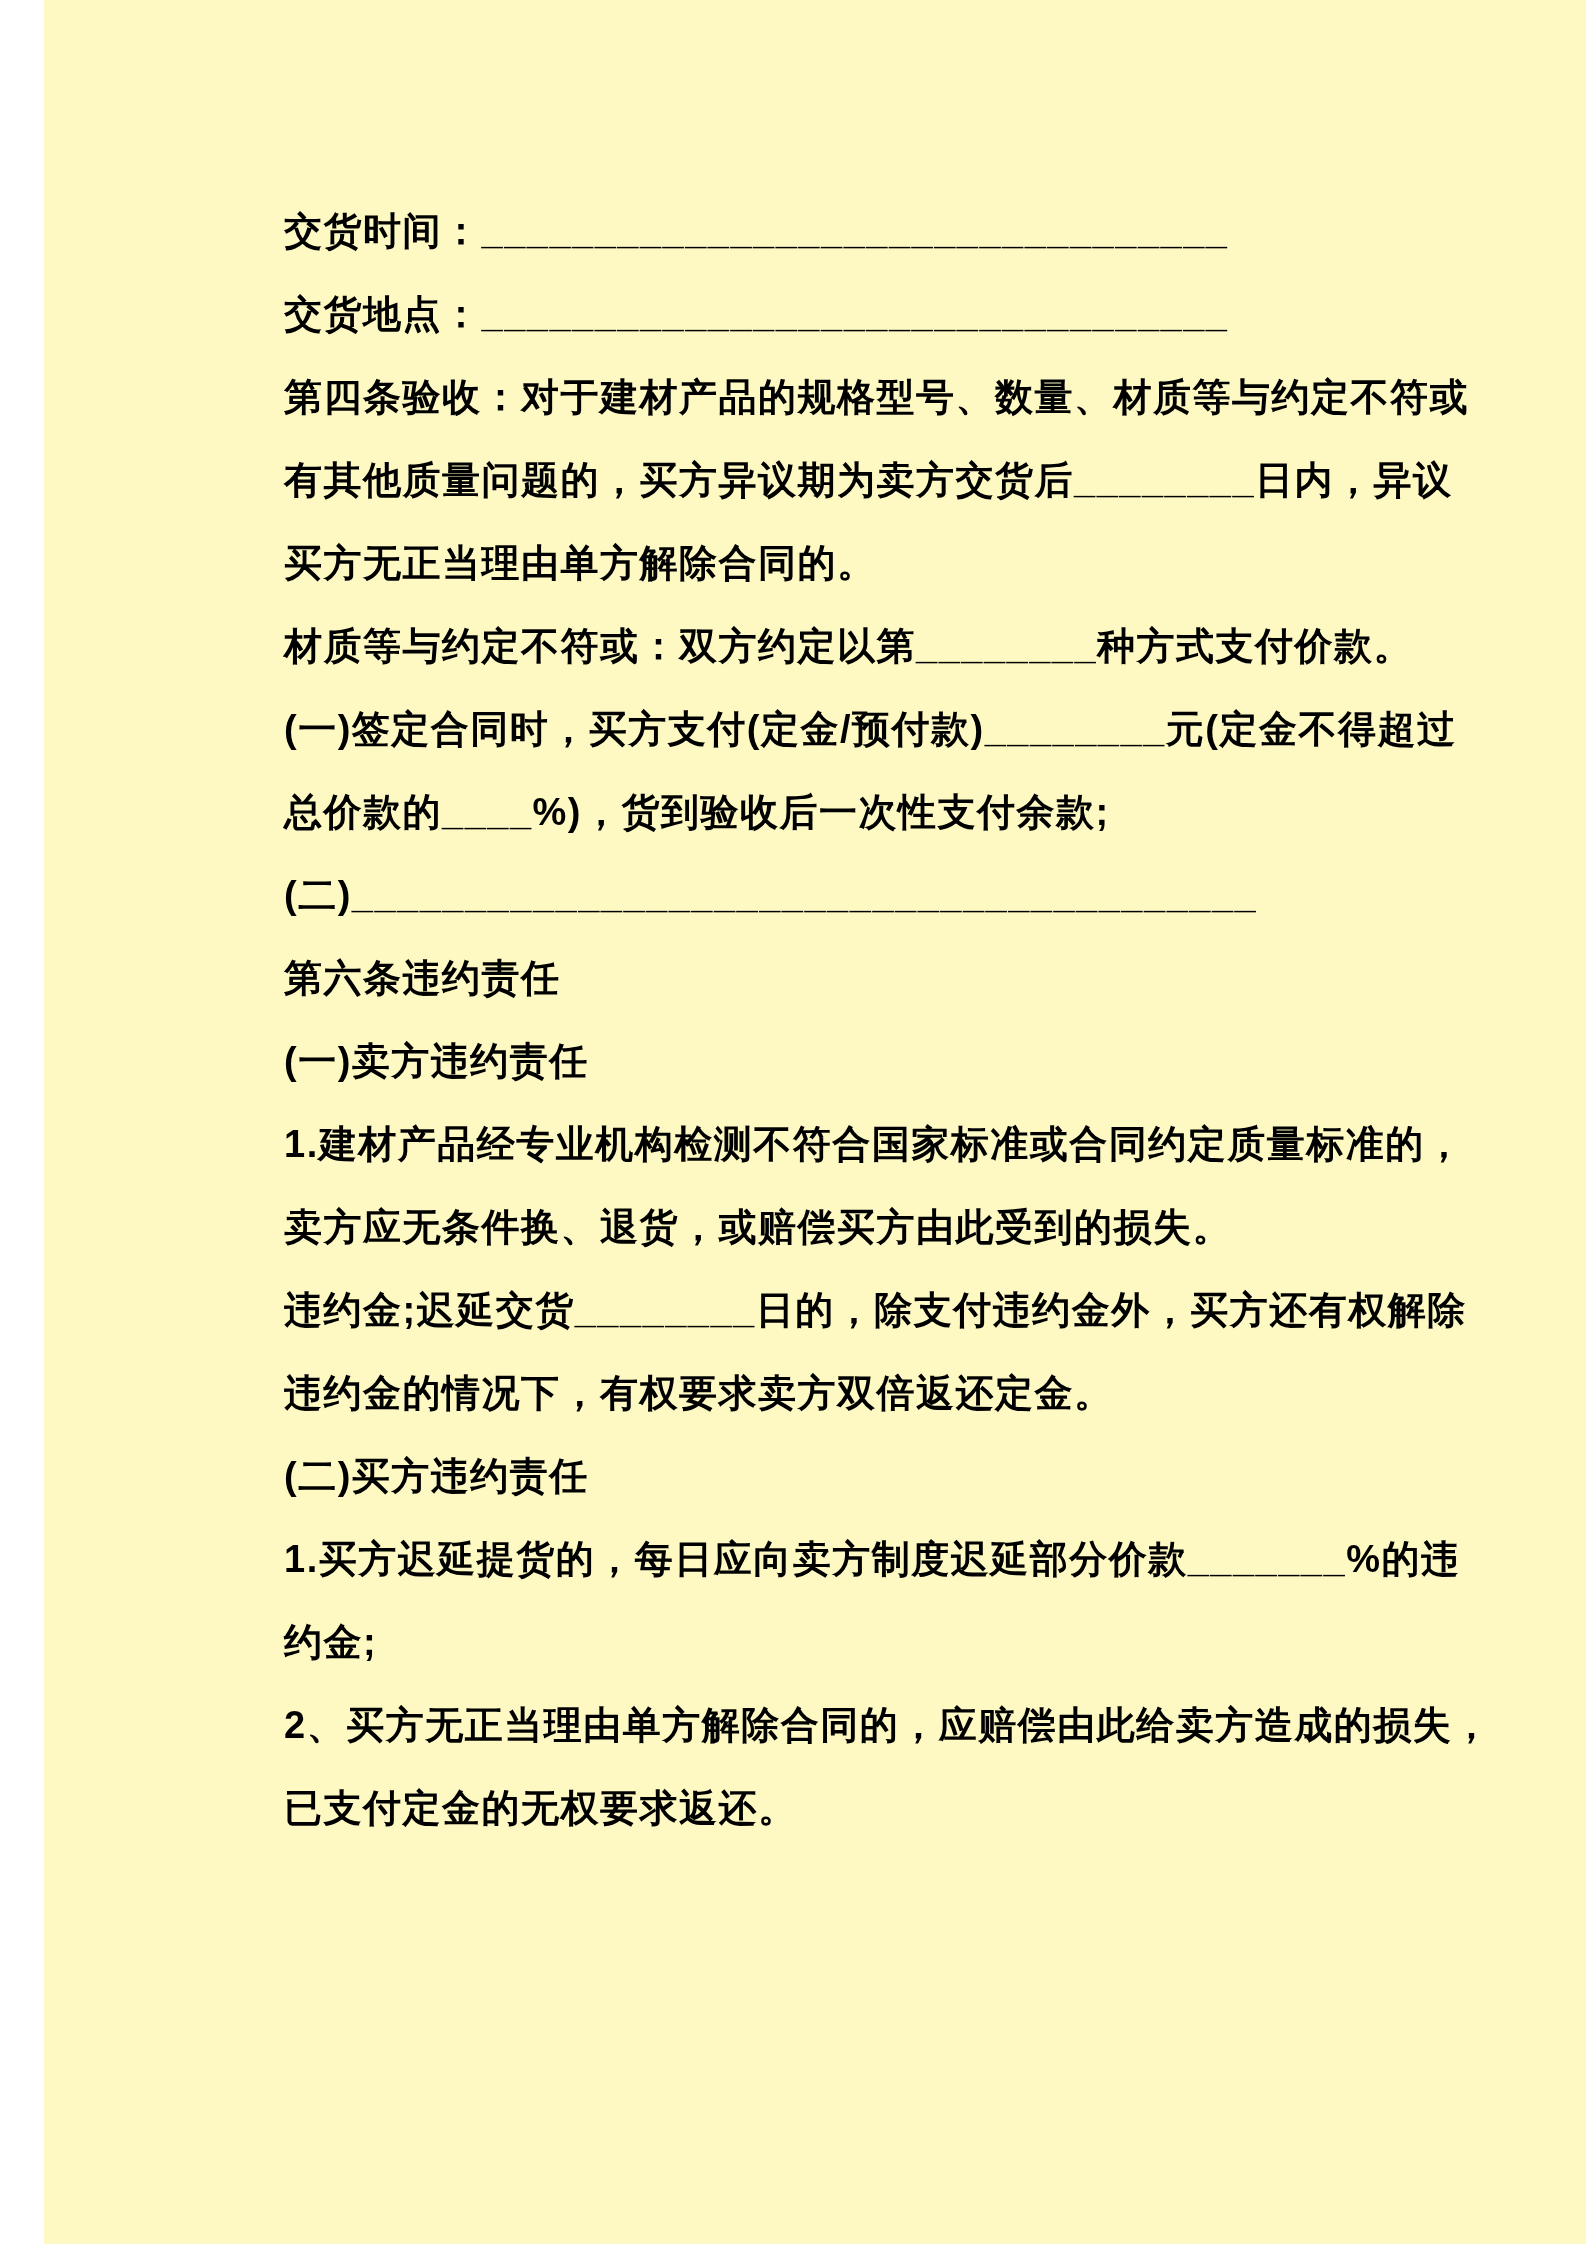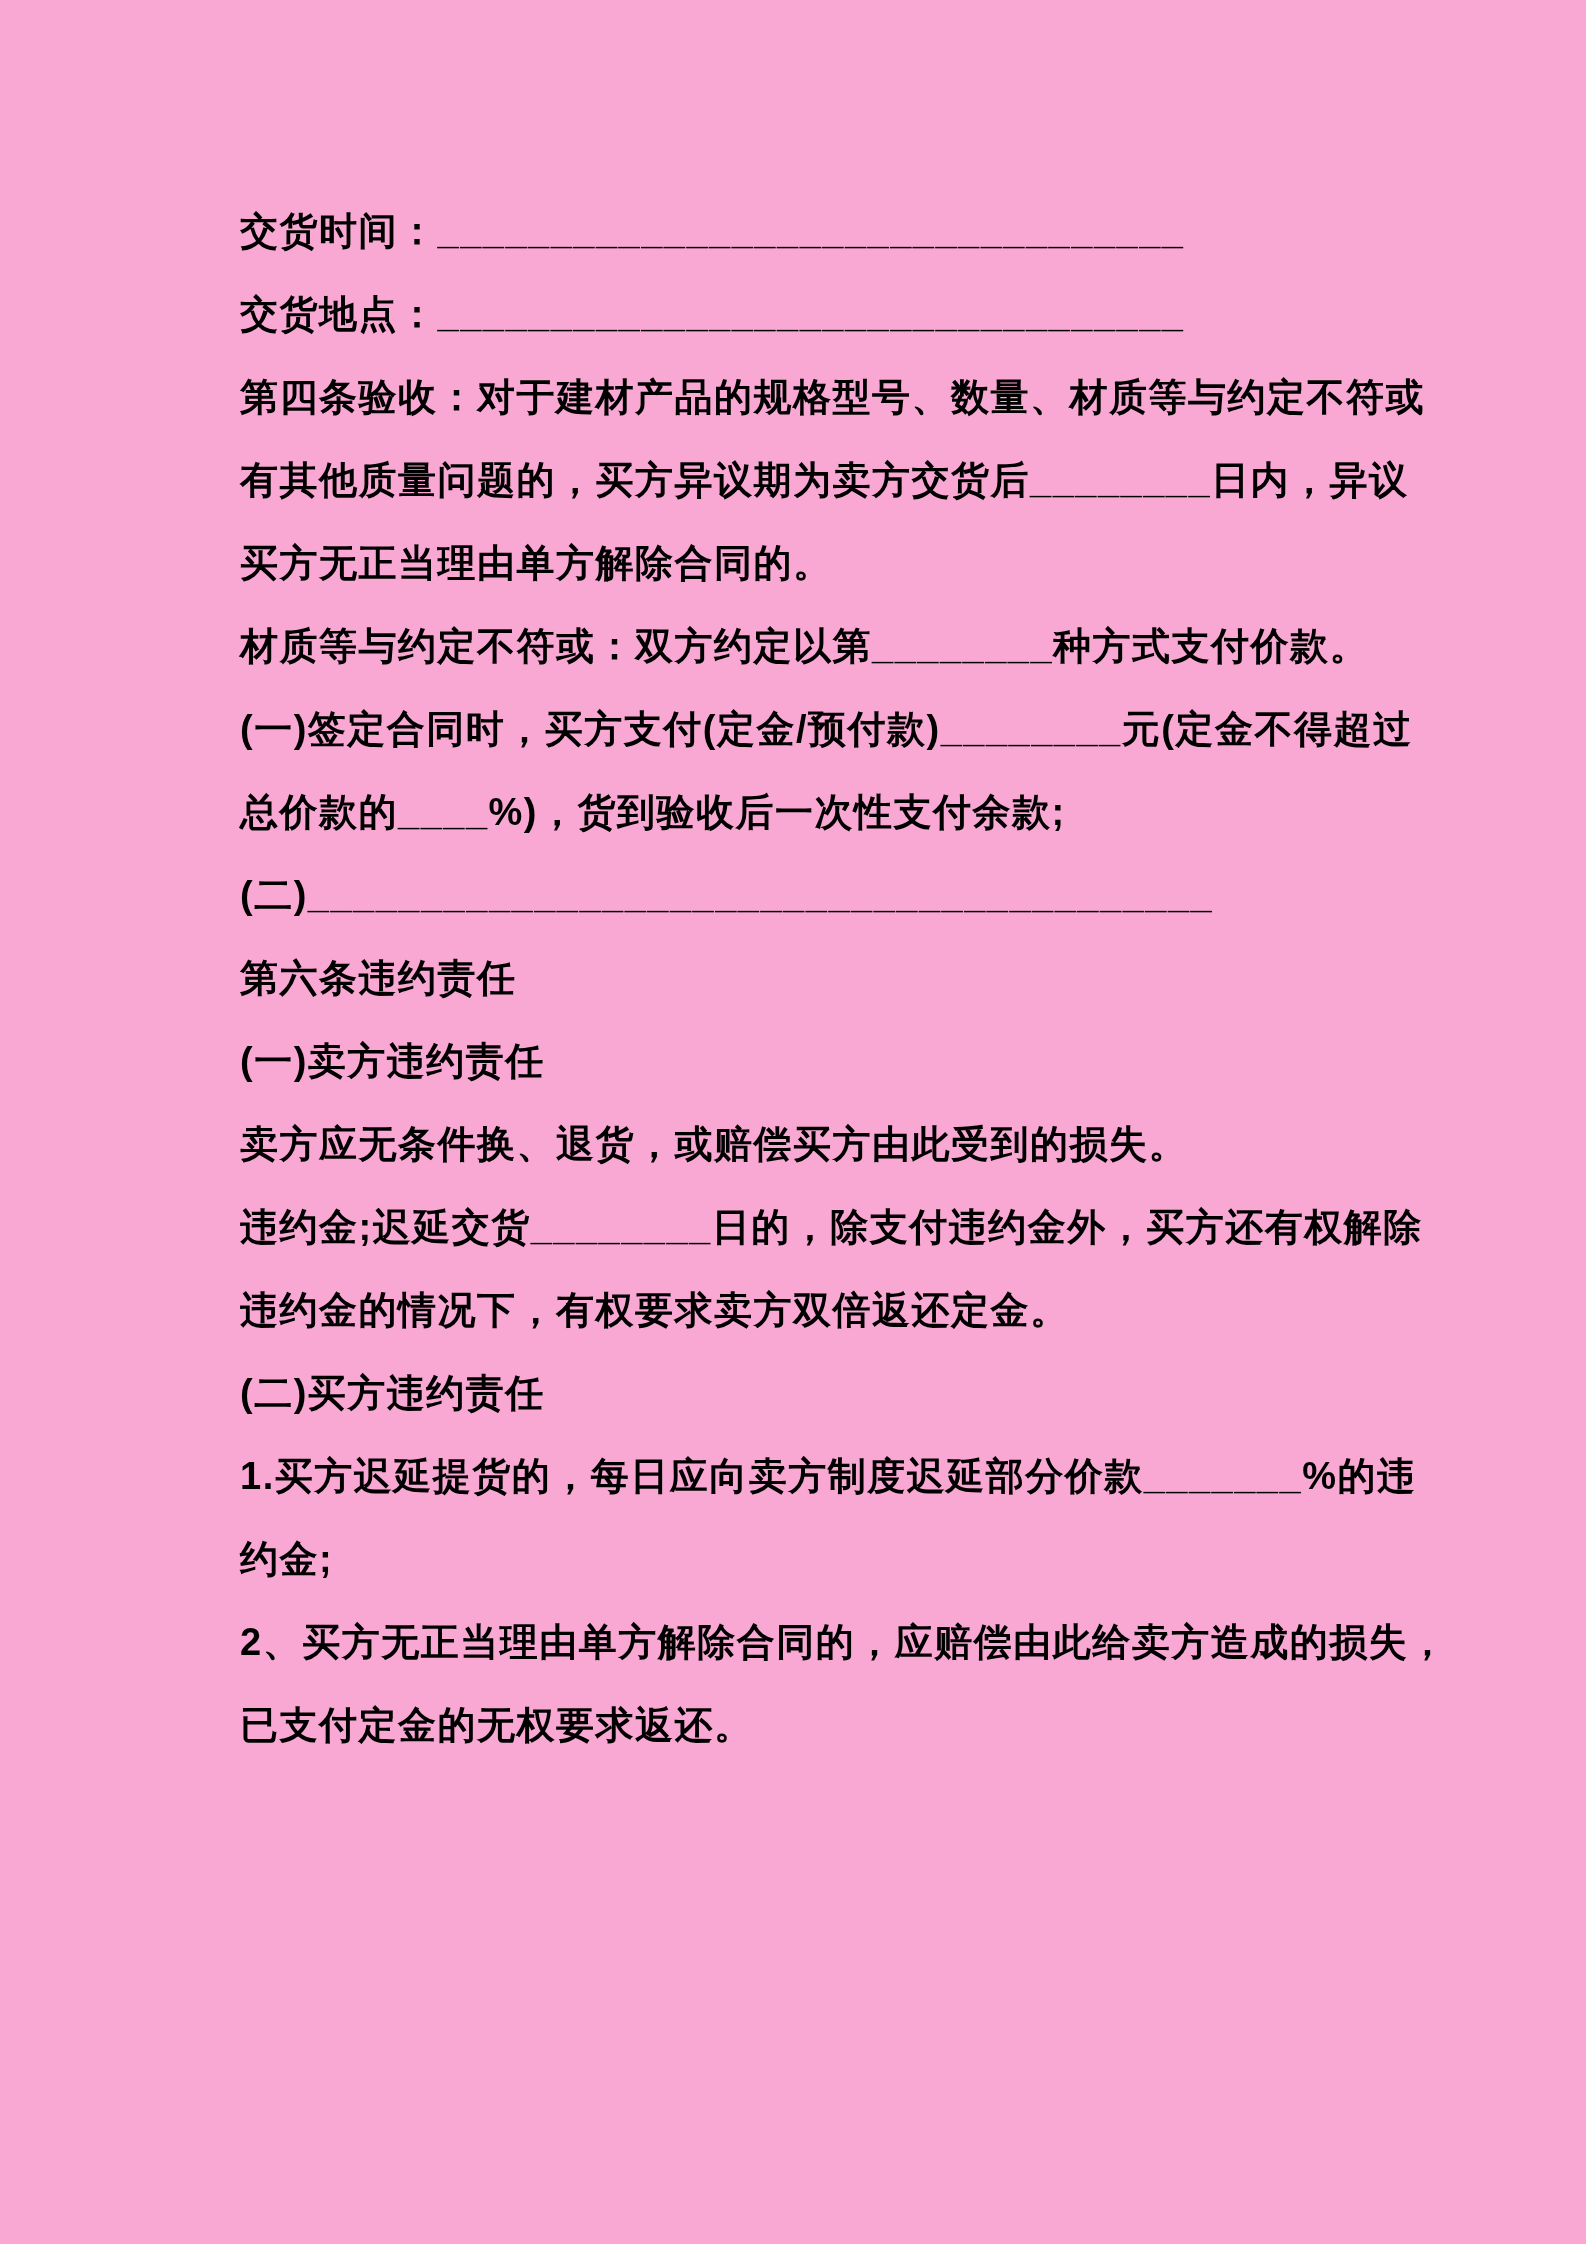--- a/index.html
+++ b/index.html
@@ -32,33 +32,34 @@
     height: 83px;
     letter-spacing: 1.5px;
     color: #000000;
     white-space: nowrap;
     text-align: left;
   }
 </style>
 </head>
 <body>
 
-<div class="page" style="background: #f9a8d4; color: rgb(0, 0, 0);">
+<div class="page" style="background: #fef9c3; color: rgb(0, 0, 0); margin-left: 44px;">
   <div class="doc">
     <div class="line">交货时间：_________________________________</div>
     <div class="line">交货地点：_________________________________</div>
     <div class="line">第四条验收：对于建材产品的规格型号、数量、材质等与约定不符或</div>
     <div class="line">有其他质量问题的，买方异议期为卖方交货后________日内，异议</div>
     <div class="line">买方无正当理由单方解除合同的。</div>
     <div class="line">材质等与约定不符或：双方约定以第________种方式支付价款。</div>
     <div class="line">(一)签定合同时，买方支付(定金/预付款)________元(定金不得超过</div>
     <div class="line">总价款的____%)，货到验收后一次性支付余款;</div>
     <div class="line">(二)________________________________________</div>
     <div class="line">第六条违约责任</div>
     <div class="line">(一)卖方违约责任</div>
+    <div class="line">1.建材产品经专业机构检测不符合国家标准或合同约定质量标准的，</div>
     <div class="line">卖方应无条件换、退货，或赔偿买方由此受到的损失。</div>
     <div class="line">违约金;迟延交货________日的，除支付违约金外，买方还有权解除</div>
     <div class="line">违约金的情况下，有权要求卖方双倍返还定金。</div>
     <div class="line">(二)买方违约责任</div>
     <div class="line">1.买方迟延提货的，每日应向卖方制度迟延部分价款_______%的违</div>
     <div class="line">约金;</div>
     <div class="line">2、买方无正当理由单方解除合同的，应赔偿由此给卖方造成的损失，</div>
     <div class="line">已支付定金的无权要求返还。</div>
   </div>
 </div>

